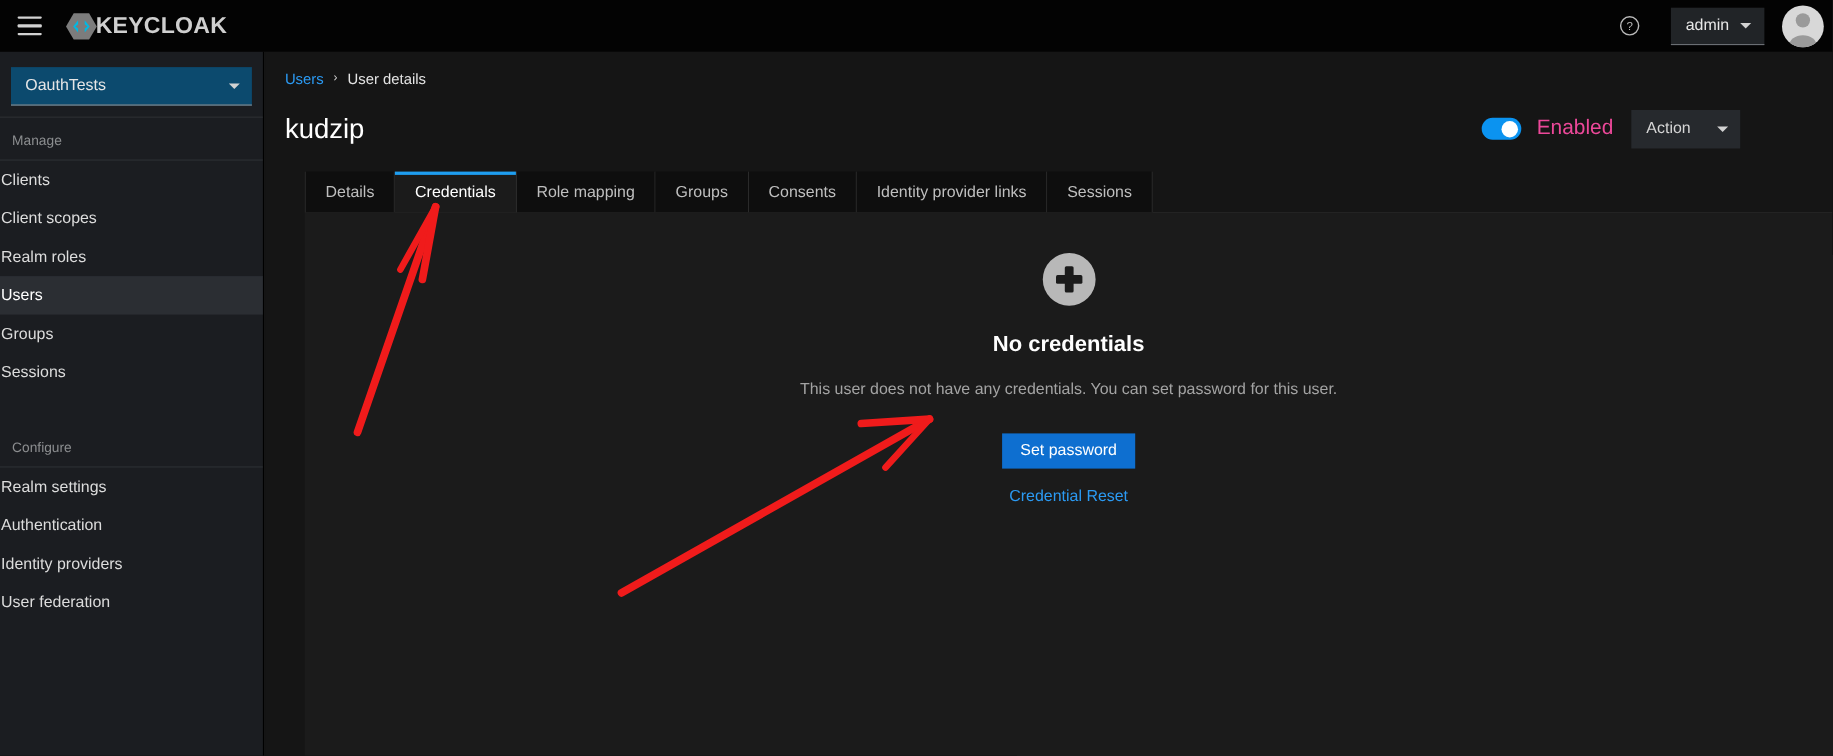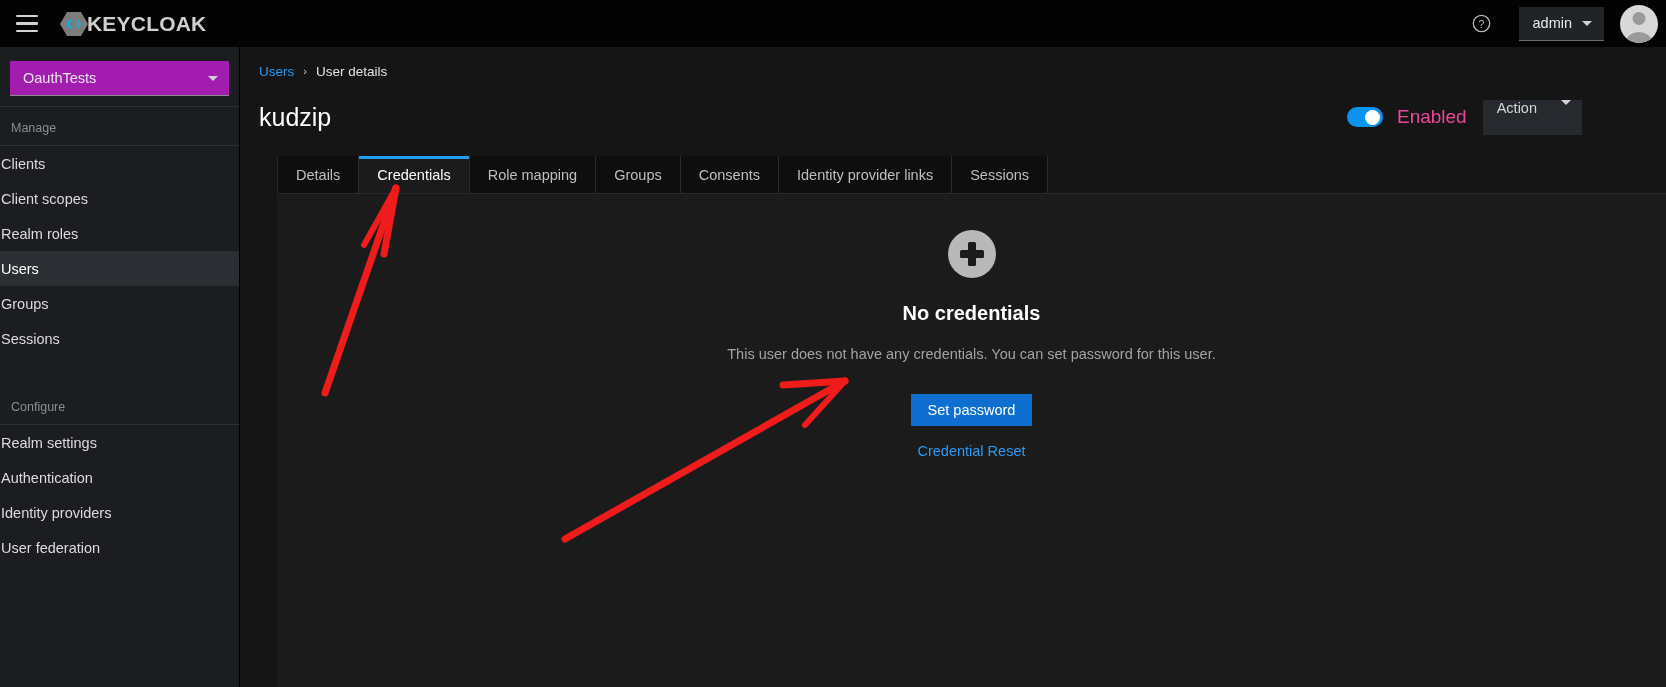--- a/index.html
+++ b/index.html
@@ -133,21 +133,21 @@
     position: absolute;
     top: 47px; left: 0;
     width: 240px;
     height: 640px;
     background: #1b1d21;
     border-right: 1px solid #000;
     overflow: hidden;
   }
   .realm-wrap { padding: 14px 10px 10px 10px; }
   .realm-select {
-    background: #a21caf;
+    background: #0c4a6e;
     border-bottom: 1px solid #8a8d90;
     height: 35px;
     display: flex;
     align-items: center;
     justify-content: space-between;
     padding: 0 11px 0 13px;
     font-size: 14.5px;
     color: #e6e6e6;
     cursor: pointer;
   }
@@ -237,21 +237,21 @@
     border-radius: 50%;
     background: #fff;
   }
   .switch-label { font-size: 19px; color: #ec4899; }
   .action-btn {
     background: #26292d;
     color: #d6d6d6;
     font-size: 14.5px;
     height: 35px;
     display: flex;
-    align-items: flex-start;
+    align-items: center;
     gap: 24px;
     padding: 0 11px 0 14px;
     cursor: pointer;
   }
 
   
   .tabs {
     display: flex;
     margin: 19px 0 0 36px;
     border-bottom: 1px solid #2a2a2a;

